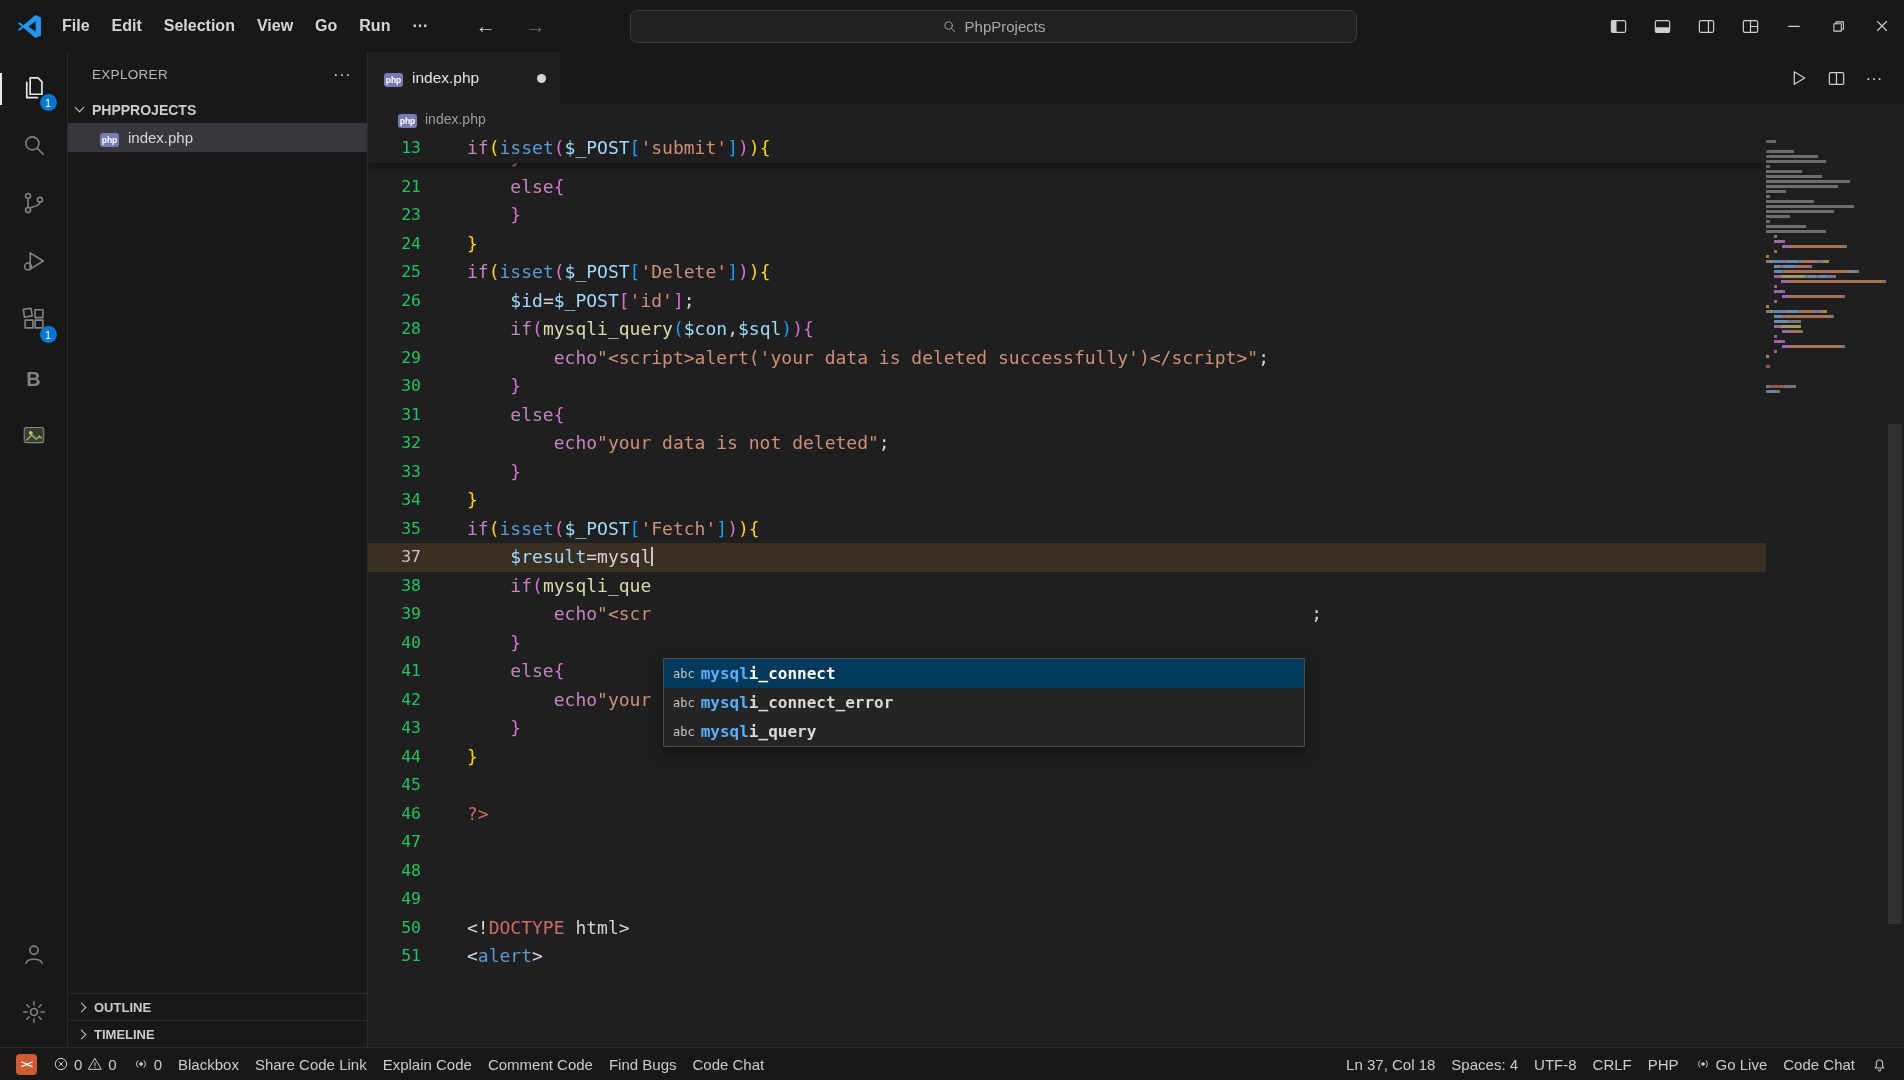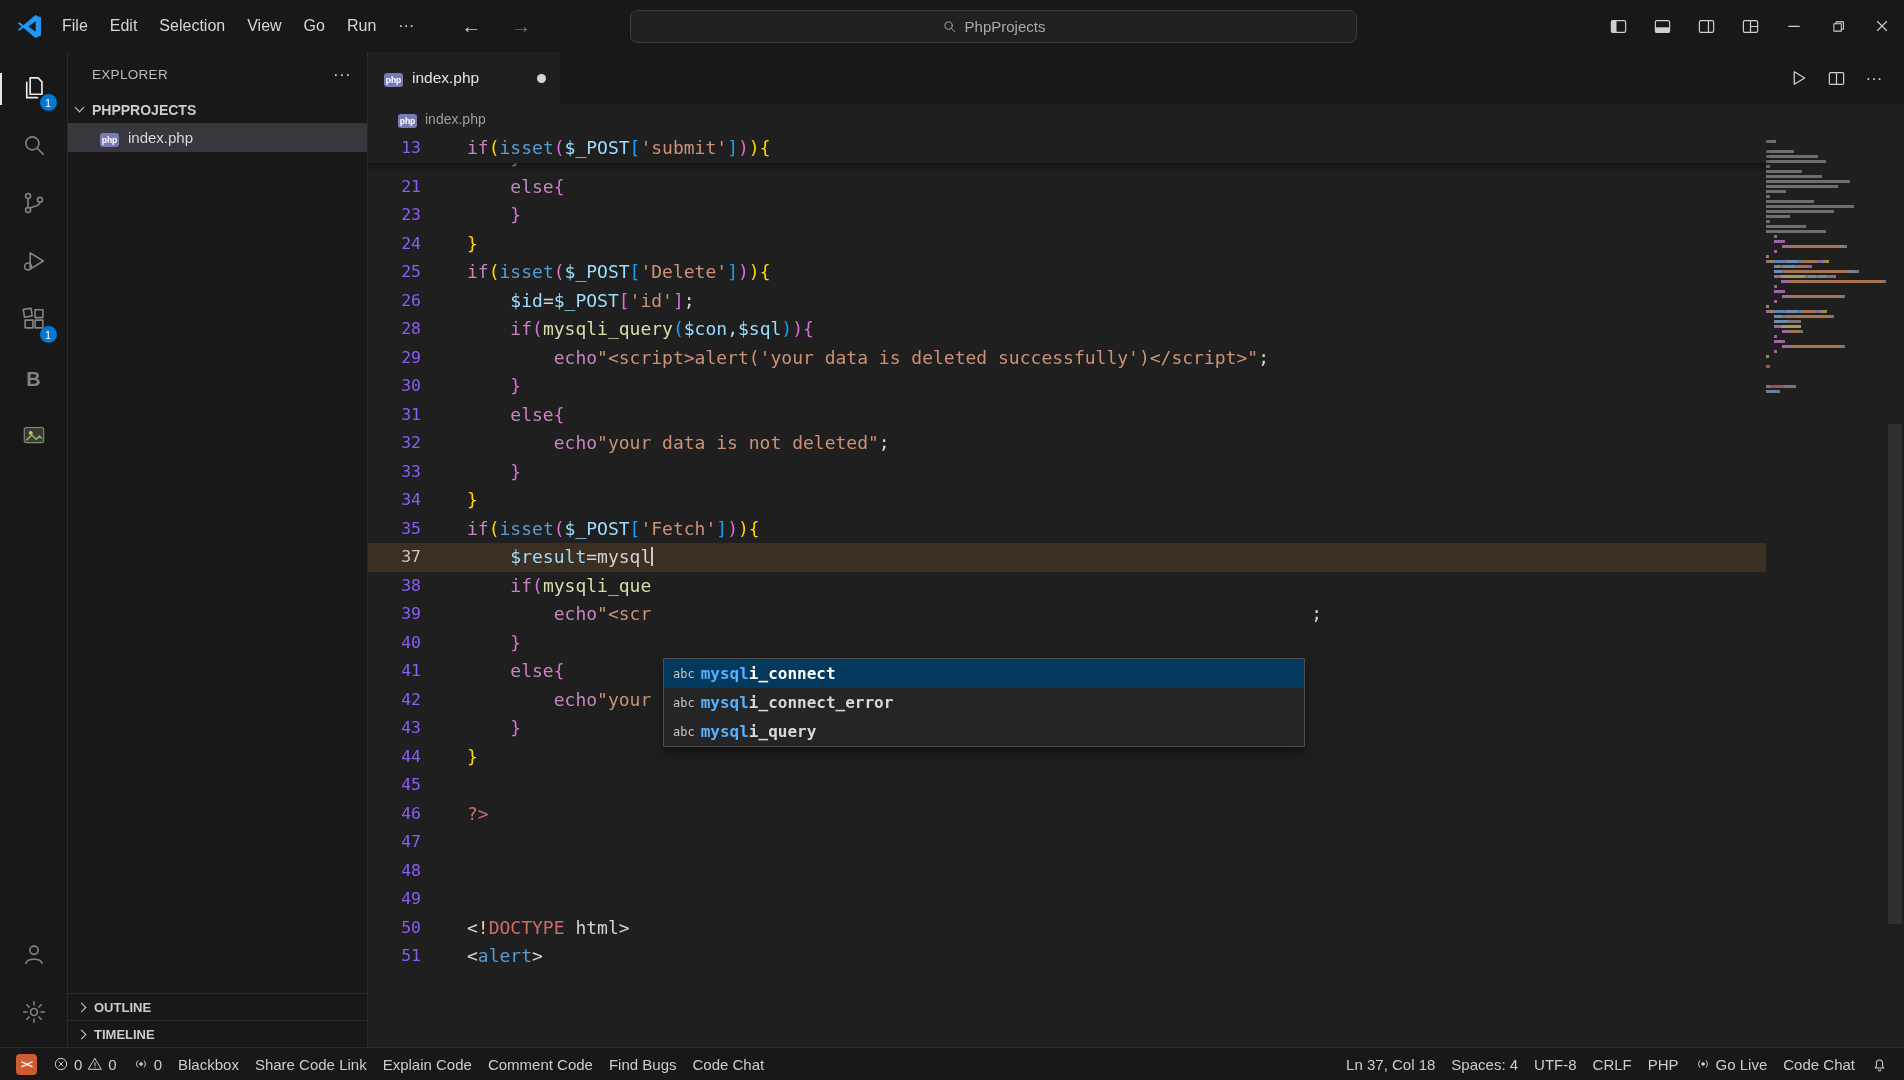--- a/index.html
+++ b/index.html
@@ -7,21 +7,21 @@
   body {
     width:1904px; height:1080px; overflow:hidden; position:relative;
     background:#1f1f1f; color:#cccccc;
     font-family:"Liberation Sans", sans-serif;
     -webkit-font-smoothing:antialiased;
   }
   
   .titlebar { position:relative; height:52px; background:#181818; display:flex; align-items:center; }
   .logo { margin:0 8px 0 16px; display:flex; }
   .menus { display:flex; font-size:16px; color:#d6d6d6; }
-  .menu-item { padding:5px 11px; border-radius:6px; }
+  .menu-item { padding:5px 11px; border-radius:6px;font-weight:bold; }
   .nav-arrows { display:flex; gap:30px; margin-left:36px; }
   .txt-ic { font-size:20px; color:#cfcfcf; line-height:1; }
   .txt-ic.dim { color:#6f6f6f; }
   .cmdcenter { position:absolute; left:630px; top:10px; width:727px; height:33px; background:#212121;
     border:1px solid #3c3c3c; border-radius:7px; display:flex; align-items:center; justify-content:center;
     gap:8px; color:#a9a9a9; font-size:15px; }
   .cc-ic { display:flex; }
   .tb-right { position:absolute; right:0; top:0; height:52px; display:flex; align-items:center; }
   .tb-ic { width:44px; height:52px; display:flex; align-items:center; justify-content:center; color:#cfcfcf; }
   
@@ -53,21 +53,21 @@
   .tabbar { height:52px; background:#181818; display:flex; align-items:stretch; }
   .tab { width:192px; background:#1f1f1f; display:flex; align-items:center; gap:9px; padding:0 14px 0 16px; font-size:15.5px; color:#e4e4e4; }
   .mod-dot { width:9px; height:9px; border-radius:50%; background:#d4d4d4; margin-left:auto; }
   .tab-actions { margin-left:auto; display:flex; align-items:center; padding-right:12px; gap:2px; }
   .ta-ic { width:36px; height:36px; display:flex; align-items:center; justify-content:center; color:#d0d0d0; font-size:18px; }
   .breadcrumb { height:30px; display:flex; align-items:center; gap:8px; padding-left:30px; font-size:14px; color:#9d9d9d; }
   .code-region { position:relative; flex:1; overflow:hidden; background:#1f1f1f; }
   .lines { position:absolute; left:0; right:138px; top:10px; }
   .sticky { position:absolute; left:0; right:138px; top:0; z-index:5; background:#1f1f1f; box-shadow:0 4px 6px rgba(0,0,0,.4); }
   .line { display:flex; height:28.5px; line-height:28.5px; font-family:"DejaVu Sans Mono","Liberation Mono",monospace; font-size:18px; }
-  .ln { flex:none; width:99px; padding-right:46px; text-align:right; color:#8b5cf6; font-size:16.5px; }
+  .ln { flex:none; width:99px; padding-right:46px; text-align:right; color:#22c55e; font-size:16.5px; }
   .codetxt { white-space:pre; color:#d4d4d4; }
   .line.current { background:#3a2f20; }
   .line.current .ln { color:#c6c6c6; }
   .caret { display:inline-block; width:2px; height:19px; background:#c8c8c8; vertical-align:-3px; }
   .tk-kw{color:#C586C0} .tk-ct{color:#569CD6} .tk-fn{color:#DCDCAA} .tk-v{color:#9CDCFE} .tk-s{color:#CE9178}
   .tk-b1{color:#FFD700} .tk-b2{color:#DA70D6} .tk-b3{color:#179FFF} .tk-p{color:#D4D4D4} .tk-r{color:#D16969}
   .tk-g{display:inline-block;height:1px}
   
   .suggest { position:absolute; left:295px; top:524px; width:642px; background:#252526; border:1px solid #4b4b4b;
     z-index:6; box-shadow:0 5px 12px rgba(0,0,0,.5); }

